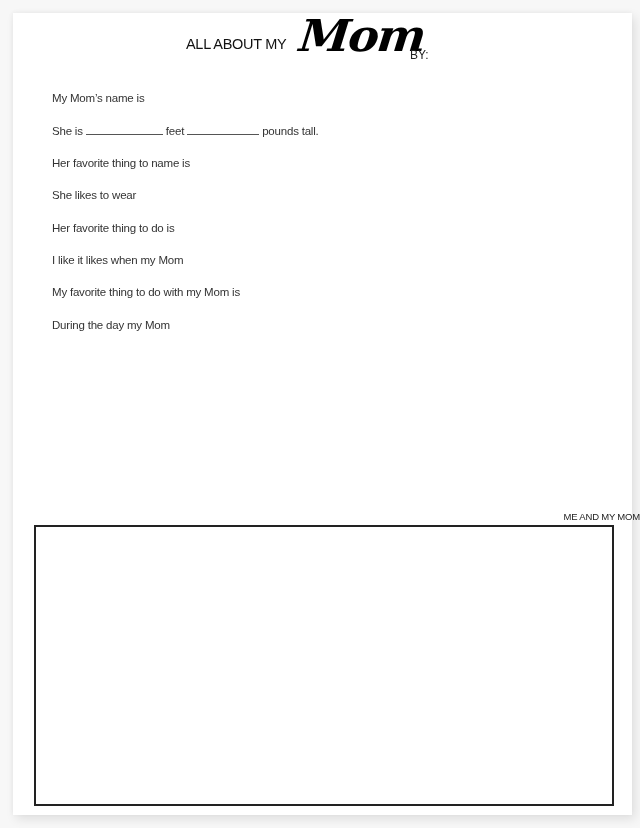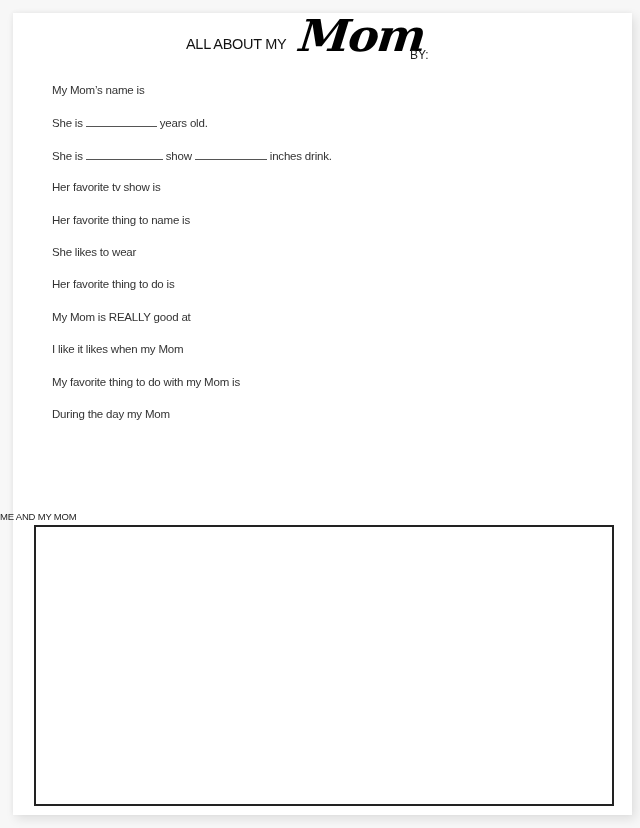--- a/index.html
+++ b/index.html
@@ -64,21 +64,21 @@
       position: absolute;
       left: 410px;
       top: 48px;
       font-size: 12px;
       color: #222;
       white-space: nowrap;
     }
     .lines {
       position: absolute;
       left: 52px;
-      top: 84px;
+      top: 92px;
       width: 560px;
     }
     .line {
       height: 32.4px;
       font-size: 11.5px;
       color: #333;
       white-space: nowrap;
       letter-spacing: -0.2px;
     }
     .line span {
@@ -93,21 +93,21 @@
     }
     .w71 { width: 71px; }
     .w77 { width: 77px; }
     .w72 { width: 72px; }
     .w108 { width: 108px; }
     .photo-caption {
       position: absolute;
       left: 0;
       top: 511px;
       width: 640px;
-      text-align: left;
+      text-align: right;
       font-size: 9.5px;
       color: #222;
       letter-spacing: -0.2px;
     }
     .photo-box {
       position: absolute;
       left: 34px;
       top: 525px;
       width: 576px;
       height: 277px;
@@ -126,39 +126,30 @@
   <span class="title-prefix">ALL ABOUT MY</span>
   <span class="title-mom">Mom</span>
   <span class="title-by">BY:</span>
 </div>
 
 <div class="lines">
   <div class="line">
     <span>My Mom’s name is</span>
   </div>
   <div class="line">
-    <span>She is</span><span class="blank w71"></span><span>years old.</span>
-  </div>
-  <div class="line">
-    <span>She is</span><span class="blank w77"></span><span>show</span><span class="blank w72"></span><span>inches drink.</span>
-  </div>
-  <div class="line">
-    <span>Her favorite tv show is</span>
+    <span>She is</span><span class="blank w77"></span><span>feet</span><span class="blank w72"></span><span>pounds tall.</span>
   </div>
   <div class="line">
     <span>Her favorite thing to name is</span>
   </div>
   <div class="line">
     <span>She likes to wear</span>
   </div>
   <div class="line">
     <span>Her favorite thing to do is</span>
-  </div>
-  <div class="line">
-    <span>My Mom is REALLY good at</span>
   </div>
   <div class="line">
     <span>I like it likes when my Mom</span>
   </div>
   <div class="line">
     <span>My favorite thing to do with my Mom is</span>
   </div>
   <div class="line">
     <span>During the day my Mom</span>
   </div>

